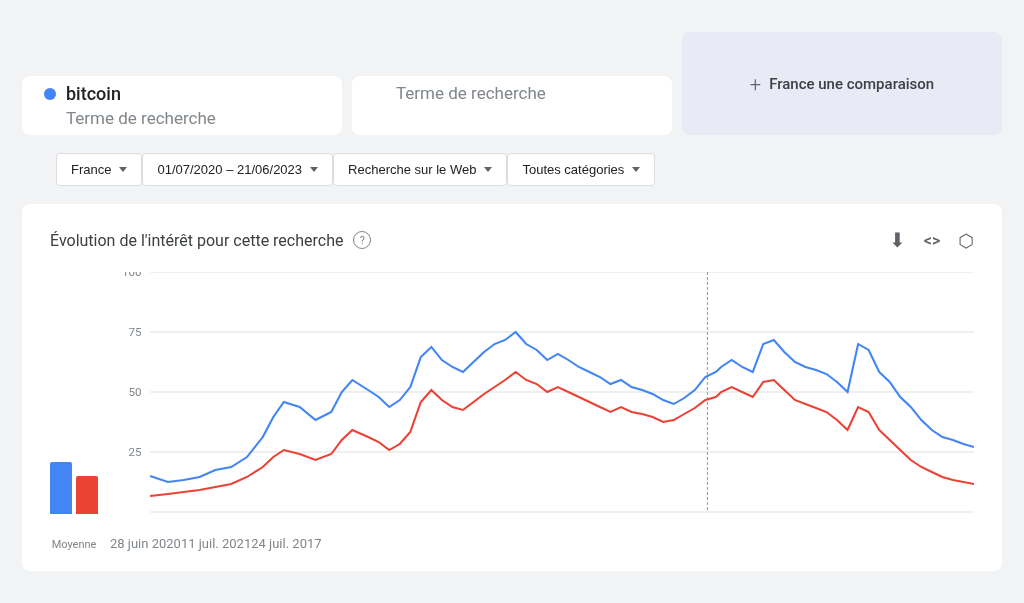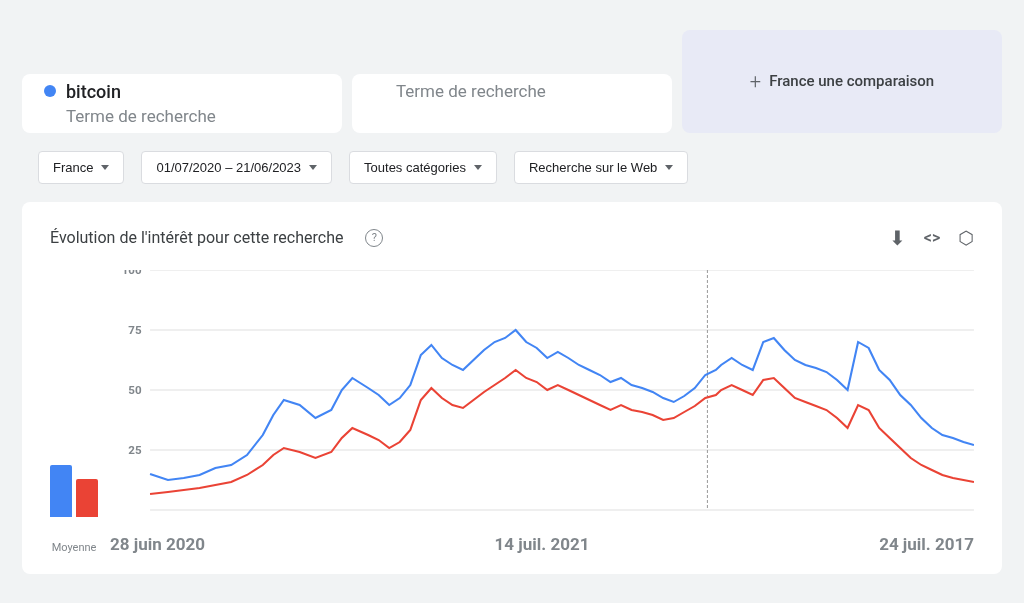--- a/index.html
+++ b/index.html
@@ -74,23 +74,24 @@
     }
     .plus-icon {
       font-size: 20px;
       color: #5f6368;
       font-weight: 300;
     }
 
     
     .filters-row {
       display: flex;
-      gap: 17px;
+      gap: 0;
       align-items: center;
       padding: 6px 16px;
+      margin-left: 18px;
     }
     .filter-btn {
       background: #fff;
       border: 1px solid #dadce0;
       border-radius: 4px;
       padding: 8px 14px;
       font-size: 13px;
       color: #202124;
       cursor: pointer;
       display: flex;
@@ -116,21 +117,21 @@
     }
     .chart-header {
       display: flex;
       align-items: center;
       justify-content: space-between;
       margin-bottom: 20px;
     }
     .chart-title-area {
       display: flex;
       align-items: center;
-      gap: 22px;
+      gap: 10px;
     }
     .chart-title {
       font-size: 16px;
       color: #3c4043;
       font-weight: 400;
     }
     .help-icon {
       width: 18px;
       height: 18px;
       border-radius: 50%;
@@ -182,31 +183,29 @@
       background: #ea4335;
       border-radius: 2px 2px 0 0;
     }
     .avg-label {
       font-size: 11px;
       color: #80868b;
     }
     .chart-main {
       flex: 1;
       position: relative;
-      font-weight: bold;
     }
     .chart-svg-container {
       width: 100%;
       height: 260px;
     }
     .x-axis-labels {
       display: flex;
-      justify-content: space-between;
       padding: 4px 0 0 0;
-      font-size: 17px;
+      font-size: 13px;
       color: #80868b;
     }
   </style>
 </head>
 <body>
 
 <div class="main-container">
 
   <div class="cards-row">
 
@@ -231,25 +230,25 @@
   <div class="filters-row">
     <button class="filter-btn">
       <span>France</span>
       <span class="chevron-down"></span>
     </button>
     <button class="filter-btn">
       <span>01/07/2020 – 21/06/2023</span>
       <span class="chevron-down"></span>
     </button>
     <button class="filter-btn">
-      <span>Toutes catégories</span>
+      <span>Recherche sur le Web</span>
       <span class="chevron-down"></span>
     </button>
     <button class="filter-btn">
-      <span>Recherche sur le Web</span>
+      <span>Toutes catégories</span>
       <span class="chevron-down"></span>
     </button>
   </div>
 
   <div class="chart-card">
     <div class="chart-header">
       <div class="chart-title-area">
         <span class="chart-title">Évolution de l'intérêt pour cette recherche</span>
         <div class="help-icon">?</div>
       </div>
@@ -438,20 +437,20 @@
                 790,205
                 800,208
                 810,210
                 820,212
               "></polyline>
           </svg>
         </div>
 
         <div class="x-axis-labels">
           <span>28 juin 2020</span>
-          <span>14 juil. 2021</span>
+          <span>11 juil. 2021</span>
           <span>24 juil. 2017</span>
         </div>
       </div>
     </div>
   </div>
 
 </div>
 
 </body></html>

